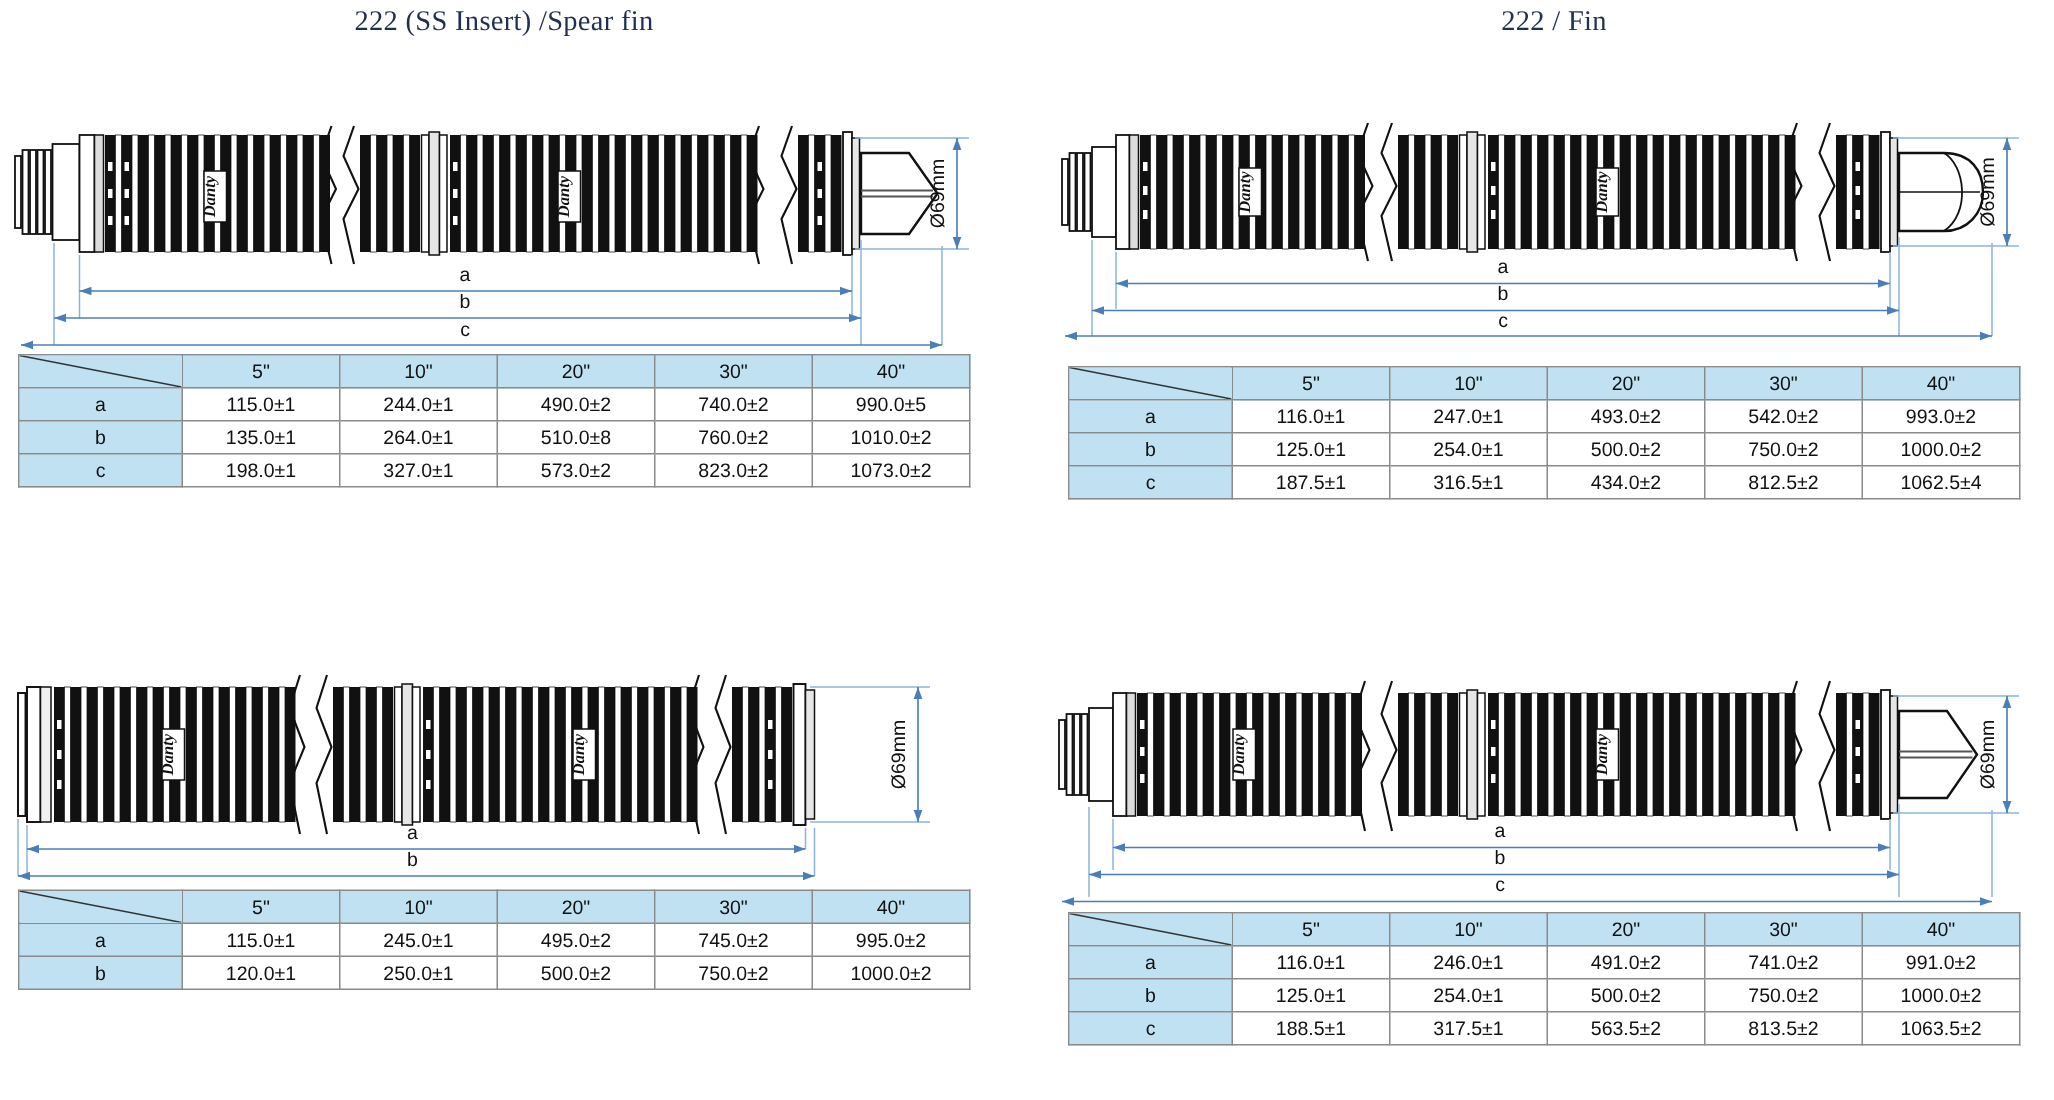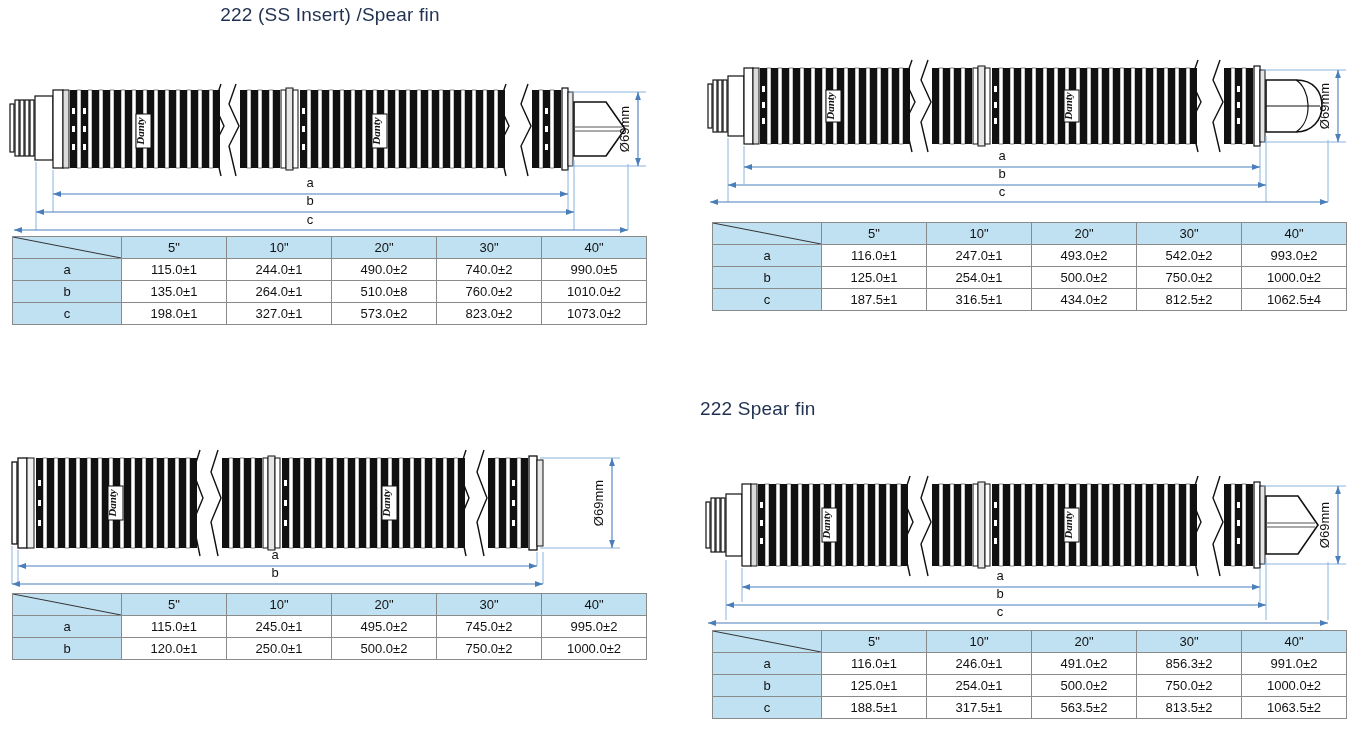--- a/index.html
+++ b/index.html
@@ -5,21 +5,22 @@
 <style>
   html,body{margin:0;padding:0;background:#ffffff;}
   body{
     width:1369px;height:733px;position:relative;overflow:hidden;
     font-family:"Liberation Sans","DejaVu Sans",sans-serif;
     color:#1a1a1a;
   }
   .panel{position:absolute;}
   .panel-title{
     font-size:19px;color:#1f3050;letter-spacing:.2px;white-space:nowrap;
-    font-family:Liberation Sans, sans-serif;
+    font-family:Liberation Serif, serif;
+    padding-left:12px;
   }
   .title-center{text-align:center;}
   .title-left{text-align:left;}
   .drawing{position:relative;}
   .drawing svg{display:block;}
 
   table.dimtable{
     border-collapse:collapse;
     font-size:13px;
     table-layout:fixed;
@@ -278,20 +279,21 @@
       <td>327.0±1</td>
       <td>573.0±2</td>
       <td>823.0±2</td>
       <td>1073.0±2</td>
     </tr>
   </tbody>
     </table>
 </div>
 
 <div class="panel" style="left:700px;top:4px;width:660px;">
+  <div class="panel-title title-center">222 / Fin</div>
 
   <div class="drawing" style="margin-top:8px;">
     <svg width="660" height="210" viewBox="0 0 660 210">
       <g>
         <rect x="8" y="72" width="4" height="44" fill="#fff" stroke="#111" stroke-width="1.2"></rect>
         <rect x="13" y="68" width="4" height="52" fill="#fff" stroke="#111" stroke-width="1.2"></rect>
         <rect x="18" y="68" width="4" height="52" fill="#fff" stroke="#111" stroke-width="1.2"></rect>
         <rect x="23" y="68" width="4" height="52" fill="#fff" stroke="#111" stroke-width="1.2"></rect>
         <rect x="28" y="64" width="16" height="60" fill="#fff" stroke="#111" stroke-width="1.2"></rect>
       </g>
@@ -683,21 +685,20 @@
       <td>250.0±1</td>
       <td>500.0±2</td>
       <td>750.0±2</td>
       <td>1000.0±2</td>
     </tr>
   </tbody>
     </table>
 </div>
 
 <div class="panel" style="left:700px;top:398px;width:660px;">
-  <div class="panel-title title-left">222 Spear fin</div>
 
   <div class="drawing" style="margin-top:10px;">
     <svg width="660" height="200" viewBox="0 0 660 200">
       <g>
         <rect x="6" y="72" width="4" height="46" fill="#fff" stroke="#111" stroke-width="1.2"></rect>
         <rect x="11" y="68" width="4" height="54" fill="#fff" stroke="#111" stroke-width="1.2"></rect>
         <rect x="16" y="68" width="4" height="54" fill="#fff" stroke="#111" stroke-width="1.2"></rect>
         <rect x="21" y="68" width="4" height="54" fill="#fff" stroke="#111" stroke-width="1.2"></rect>
         <rect x="26" y="64" width="16" height="62" fill="#fff" stroke="#111" stroke-width="1.2"></rect>
       </g>
@@ -871,21 +872,21 @@
       <th class="hdr col-val">10"</th>
       <th class="hdr col-val">20"</th>
       <th class="hdr col-val">30"</th>
       <th class="hdr col-val">40"</th>
     </tr>
     <tr>
       <td class="rowlbl">a</td>
       <td>116.0±1</td>
       <td>246.0±1</td>
       <td>491.0±2</td>
-      <td>856.3±2</td>
+      <td>741.0±2</td>
       <td>991.0±2</td>
     </tr>
     <tr>
       <td class="rowlbl">b</td>
       <td>125.0±1</td>
       <td>254.0±1</td>
       <td>500.0±2</td>
       <td>750.0±2</td>
       <td>1000.0±2</td>
     </tr>

